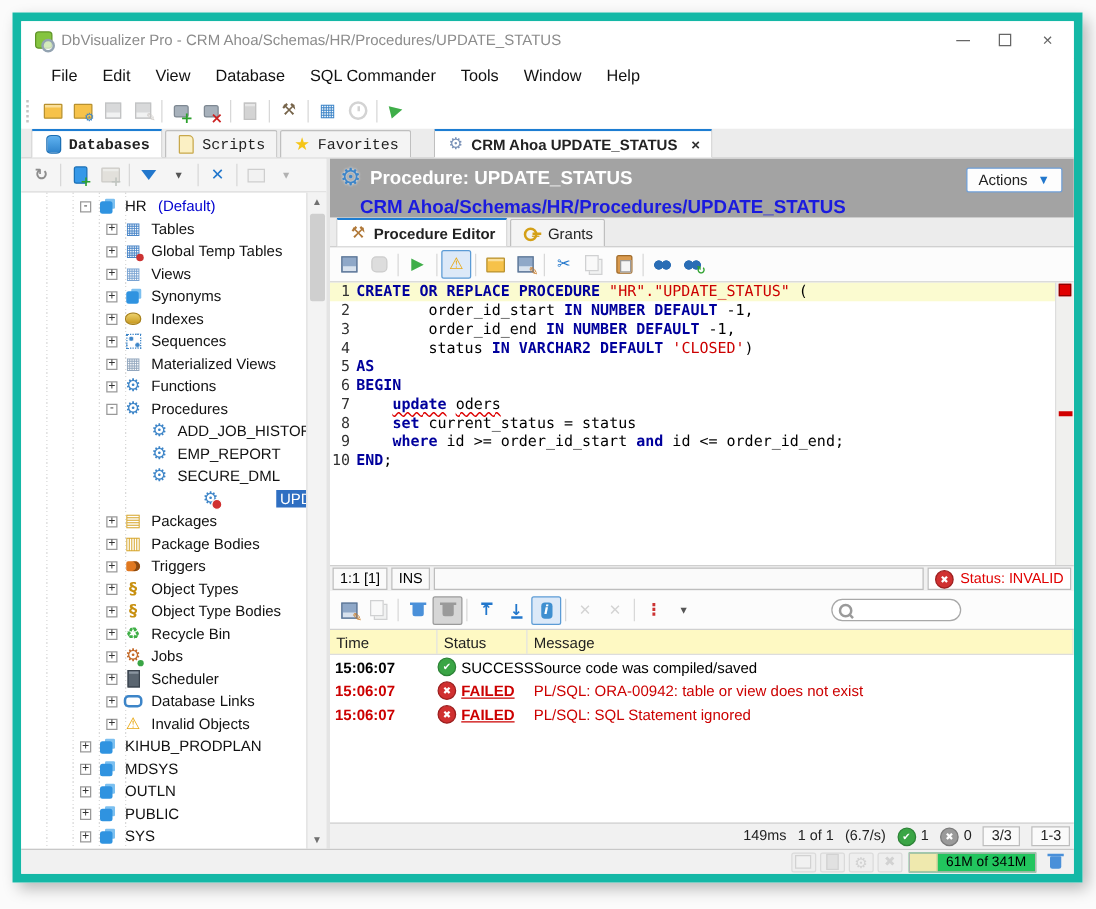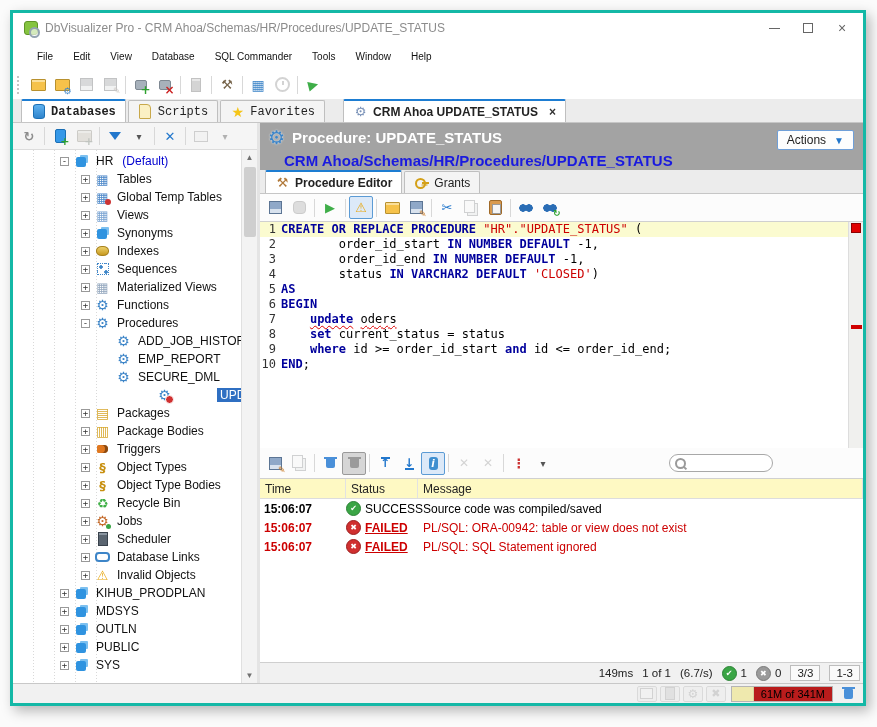--- a/index.html
+++ b/index.html
@@ -1,29 +1,29 @@
 <!DOCTYPE html>
 <html><head>
 <meta charset="utf-8">
 <style>
   html,body{margin:0;padding:0;width:877px;height:727px;overflow:hidden;background:#fbfbfb;
     font-family:"Liberation Sans", sans-serif;-webkit-font-smoothing:antialiased;}
   *{box-sizing:border-box;}
   .window{position:absolute;left:10px;top:10px;width:856px;height:696px;background:#fff;
-    border:3px solid #14b8a6;box-shadow:4px 5px 12px rgba(0,0,0,.28);display:flex;flex-direction:column;}
+    border:7px solid #14b8a6;box-shadow:4px 5px 12px rgba(0,0,0,.28);display:flex;flex-direction:column;}
 
   
   .titlebar{height:30px;display:flex;align-items:center;padding:0 4px 0 10px;background:#fff;flex:none;}
   .title-text{color:#8c8c8c;font-size:12px;margin-left:7px;flex:1;white-space:nowrap;}
   .win-btn{width:34px;height:26px;display:flex;align-items:center;justify-content:center;color:#666;}
   .wb-min{width:11px;border-top:1px solid #666;display:block;}
   .wb-max{width:10px;height:10px;border:1px solid #666;display:block;}
   .wb-close{font-size:14px;line-height:10px;}
   .menubar{height:27px;display:flex;align-items:center;padding-left:14px;background:#fff;flex:none;}
-  .menu-item{padding:4px 10px;font-size:10px;color:#111;}
+  .menu-item{padding:4px 10px;font-size:13px;color:#111;}
   .toolbar{height:29px;display:flex;align-items:center;padding-left:2px;background:#fff;flex:none;}
   .grip{width:5px;height:18px;border-left:2px dotted #c4c4c4;margin:0 4px 0 2px;}
   .tbtn{min-width:24px;height:23px;display:flex;align-items:center;justify-content:center;border:1px solid transparent;border-radius:2px;}
   .tbtn.disabled{opacity:.42;filter:grayscale(.9);}
   .tbtn.toggled{border:1px solid #5b9bd5;background:#dce9f8;}
   .tbtn.pressed{border:1px solid #9a9a9a;background:#d6d6d6;}
   .tsep{width:1px;height:18px;background:#d8d8d8;margin:0 3px;flex:none;}
 
   
   .tabrow{height:24px;background:#ececec;border-bottom:1px solid #c6c6c6;display:flex;align-items:flex-end;padding-left:8px;flex:none;}
@@ -107,21 +107,21 @@
   .lt-row.error .lt-status-text{text-decoration:underline;font-weight:bold;}
 
   .log-statusbar{height:21px;background:#f1f1f1;border-top:1px solid #cfcfcf;display:flex;align-items:center;
     justify-content:flex-end;gap:9px;font-size:11.5px;padding-right:3px;flex:none;color:#222;}
   .ls-group{display:flex;align-items:center;gap:4px;}
   .ls-cell{border:1px solid #bdbdbd;background:#fafafa;padding:1px 6px;}
 
   .bottombar{height:20px;background:#f1f1f1;border-top:1px solid #c8c8c8;display:flex;align-items:center;
     justify-content:flex-end;gap:3px;padding-right:5px;font-size:11px;flex:none;}
   .bottombar .tbtn{width:20px;height:16px;min-width:20px;border:1px solid #bcbcbc;background:#ececec;}
-  .memory{display:flex;align-items:center;border:1px solid #b5b5b5;height:16px;background:#b91c1c;margin:0 2px;}
+  .memory{display:flex;align-items:center;border:1px solid #b5b5b5;height:16px;background:#22c55e;margin:0 2px;}
   .mem-fill{width:22px;height:100%;background:#efe9ae;border-right:1px solid #d8d2a0;}
   .mem-text{padding:0 7px;}
 
   
   .icn{width:15px;height:15px;position:relative;display:inline-flex;align-items:center;justify-content:center;
     font-size:12px;flex:none;font-family:"DejaVu Sans",sans-serif;font-weight:normal;}
   .ic-dbvis::before{content:"";width:12px;height:12px;background:#85c440;border-radius:3px;border:1px solid #5f9427;}
   .ic-dbvis::after{content:"";position:absolute;right:-2px;bottom:-2px;width:7px;height:7px;border:2px solid #93a3b1;border-radius:50%;background:rgba(255,255,255,.65);}
   .ic-open-folder::before,.ic-add-folder::before{content:"";width:13px;height:10px;background:#f6c24a;border:1px solid #b8912f;border-radius:1px;box-shadow:inset 0 2px 0 #fadf9a;}
   .ic-add-folder::after{content:"+";position:absolute;right:-2px;bottom:-4px;color:#2da12d;font-weight:bold;font-size:11px;}
@@ -569,20 +569,29 @@
             <div class="code-line"><span class="gutter">8</span><span class="code-body"><span class="tok pl">    </span><span class="tok kw">set</span><span class="tok pl"> current_status = status</span></span></div>
             <div class="code-line"><span class="gutter">9</span><span class="code-body"><span class="tok pl">    </span><span class="tok kw">where</span><span class="tok pl"> id &gt;= order_id_start </span><span class="tok kw">and</span><span class="tok pl"> id &lt;= order_id_end;</span></span></div>
             <div class="code-line"><span class="gutter">10</span><span class="code-body"><span class="tok kw">END</span><span class="tok pl">;</span></span></div>
           </div>
         <div class="err-stripe">
           <span class="err-top"></span>
           <span class="err-mark"></span>
         </div>
       </div>
 
+      <div class="ed-status">
+        <span class="esc">1:1 [1]</span>
+        <span class="esc">INS</span>
+        <span class="esc esc-fill"></span>
+        <span class="esc esc-status">
+          <span class="icn ic-err"></span>
+          <span>Status: INVALID</span>
+        </span>
+      </div>
 
 
       <div class="log-toolbar">
         <span style="display:flex;align-items:center;">
             <span class="tbtn">
               <span class="icn ic-export"></span>
             </span>
             <span class="tbtn disabled">
               <span class="icn ic-copy"></span>
             </span>

